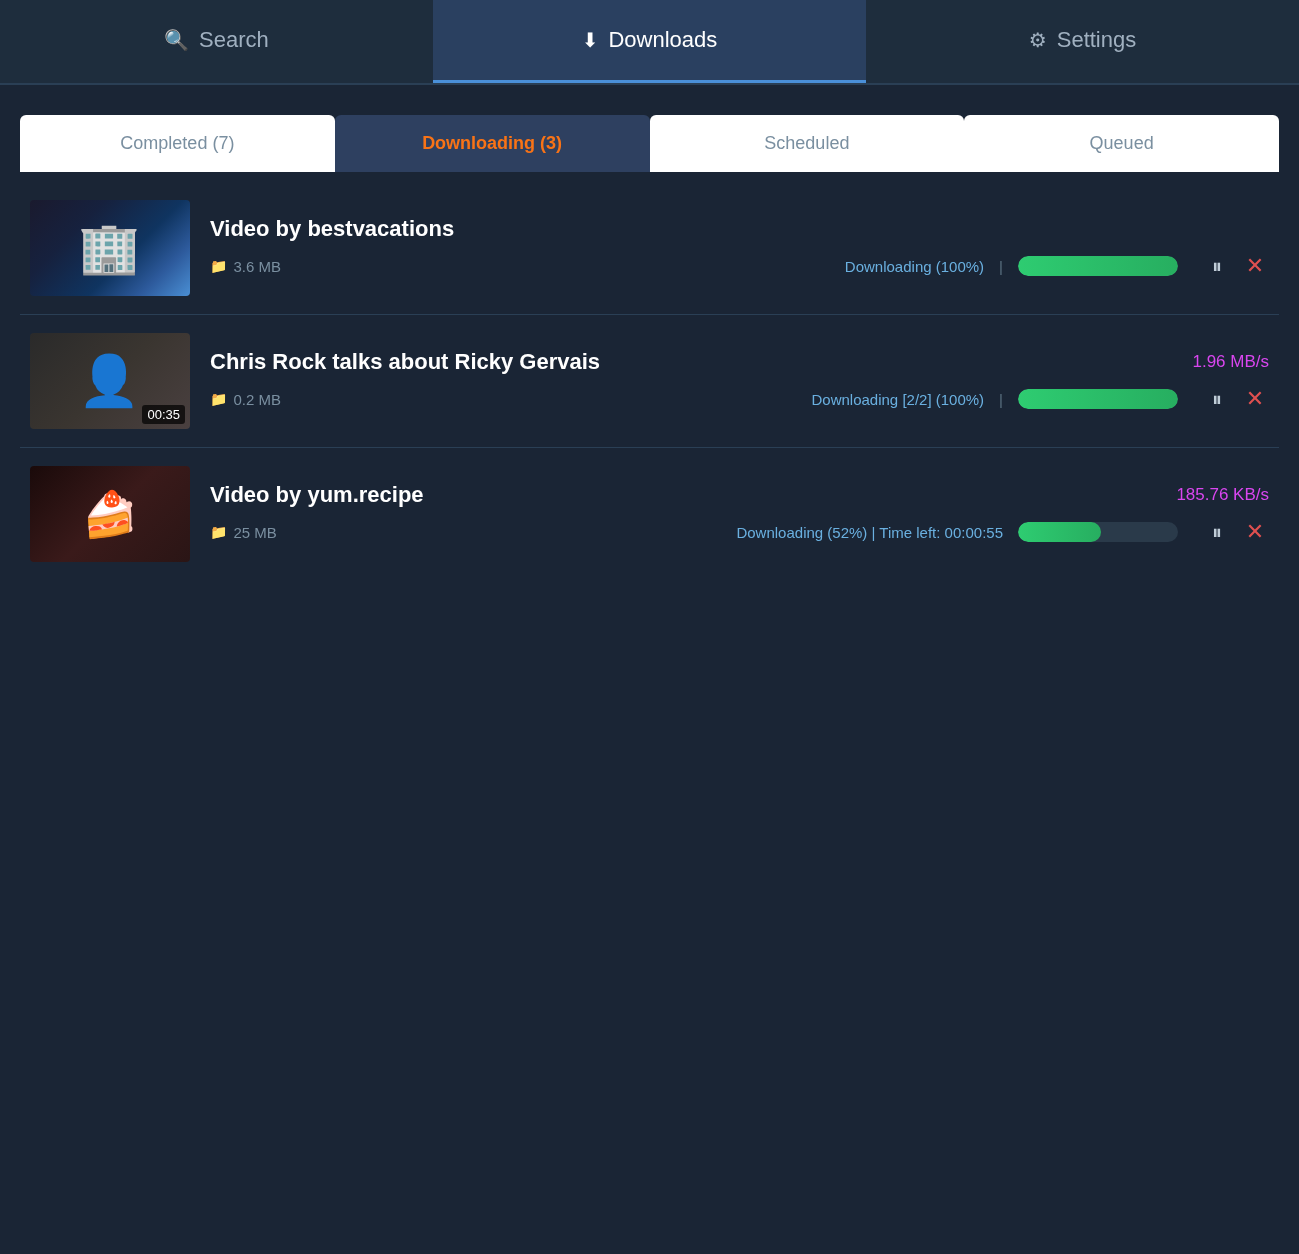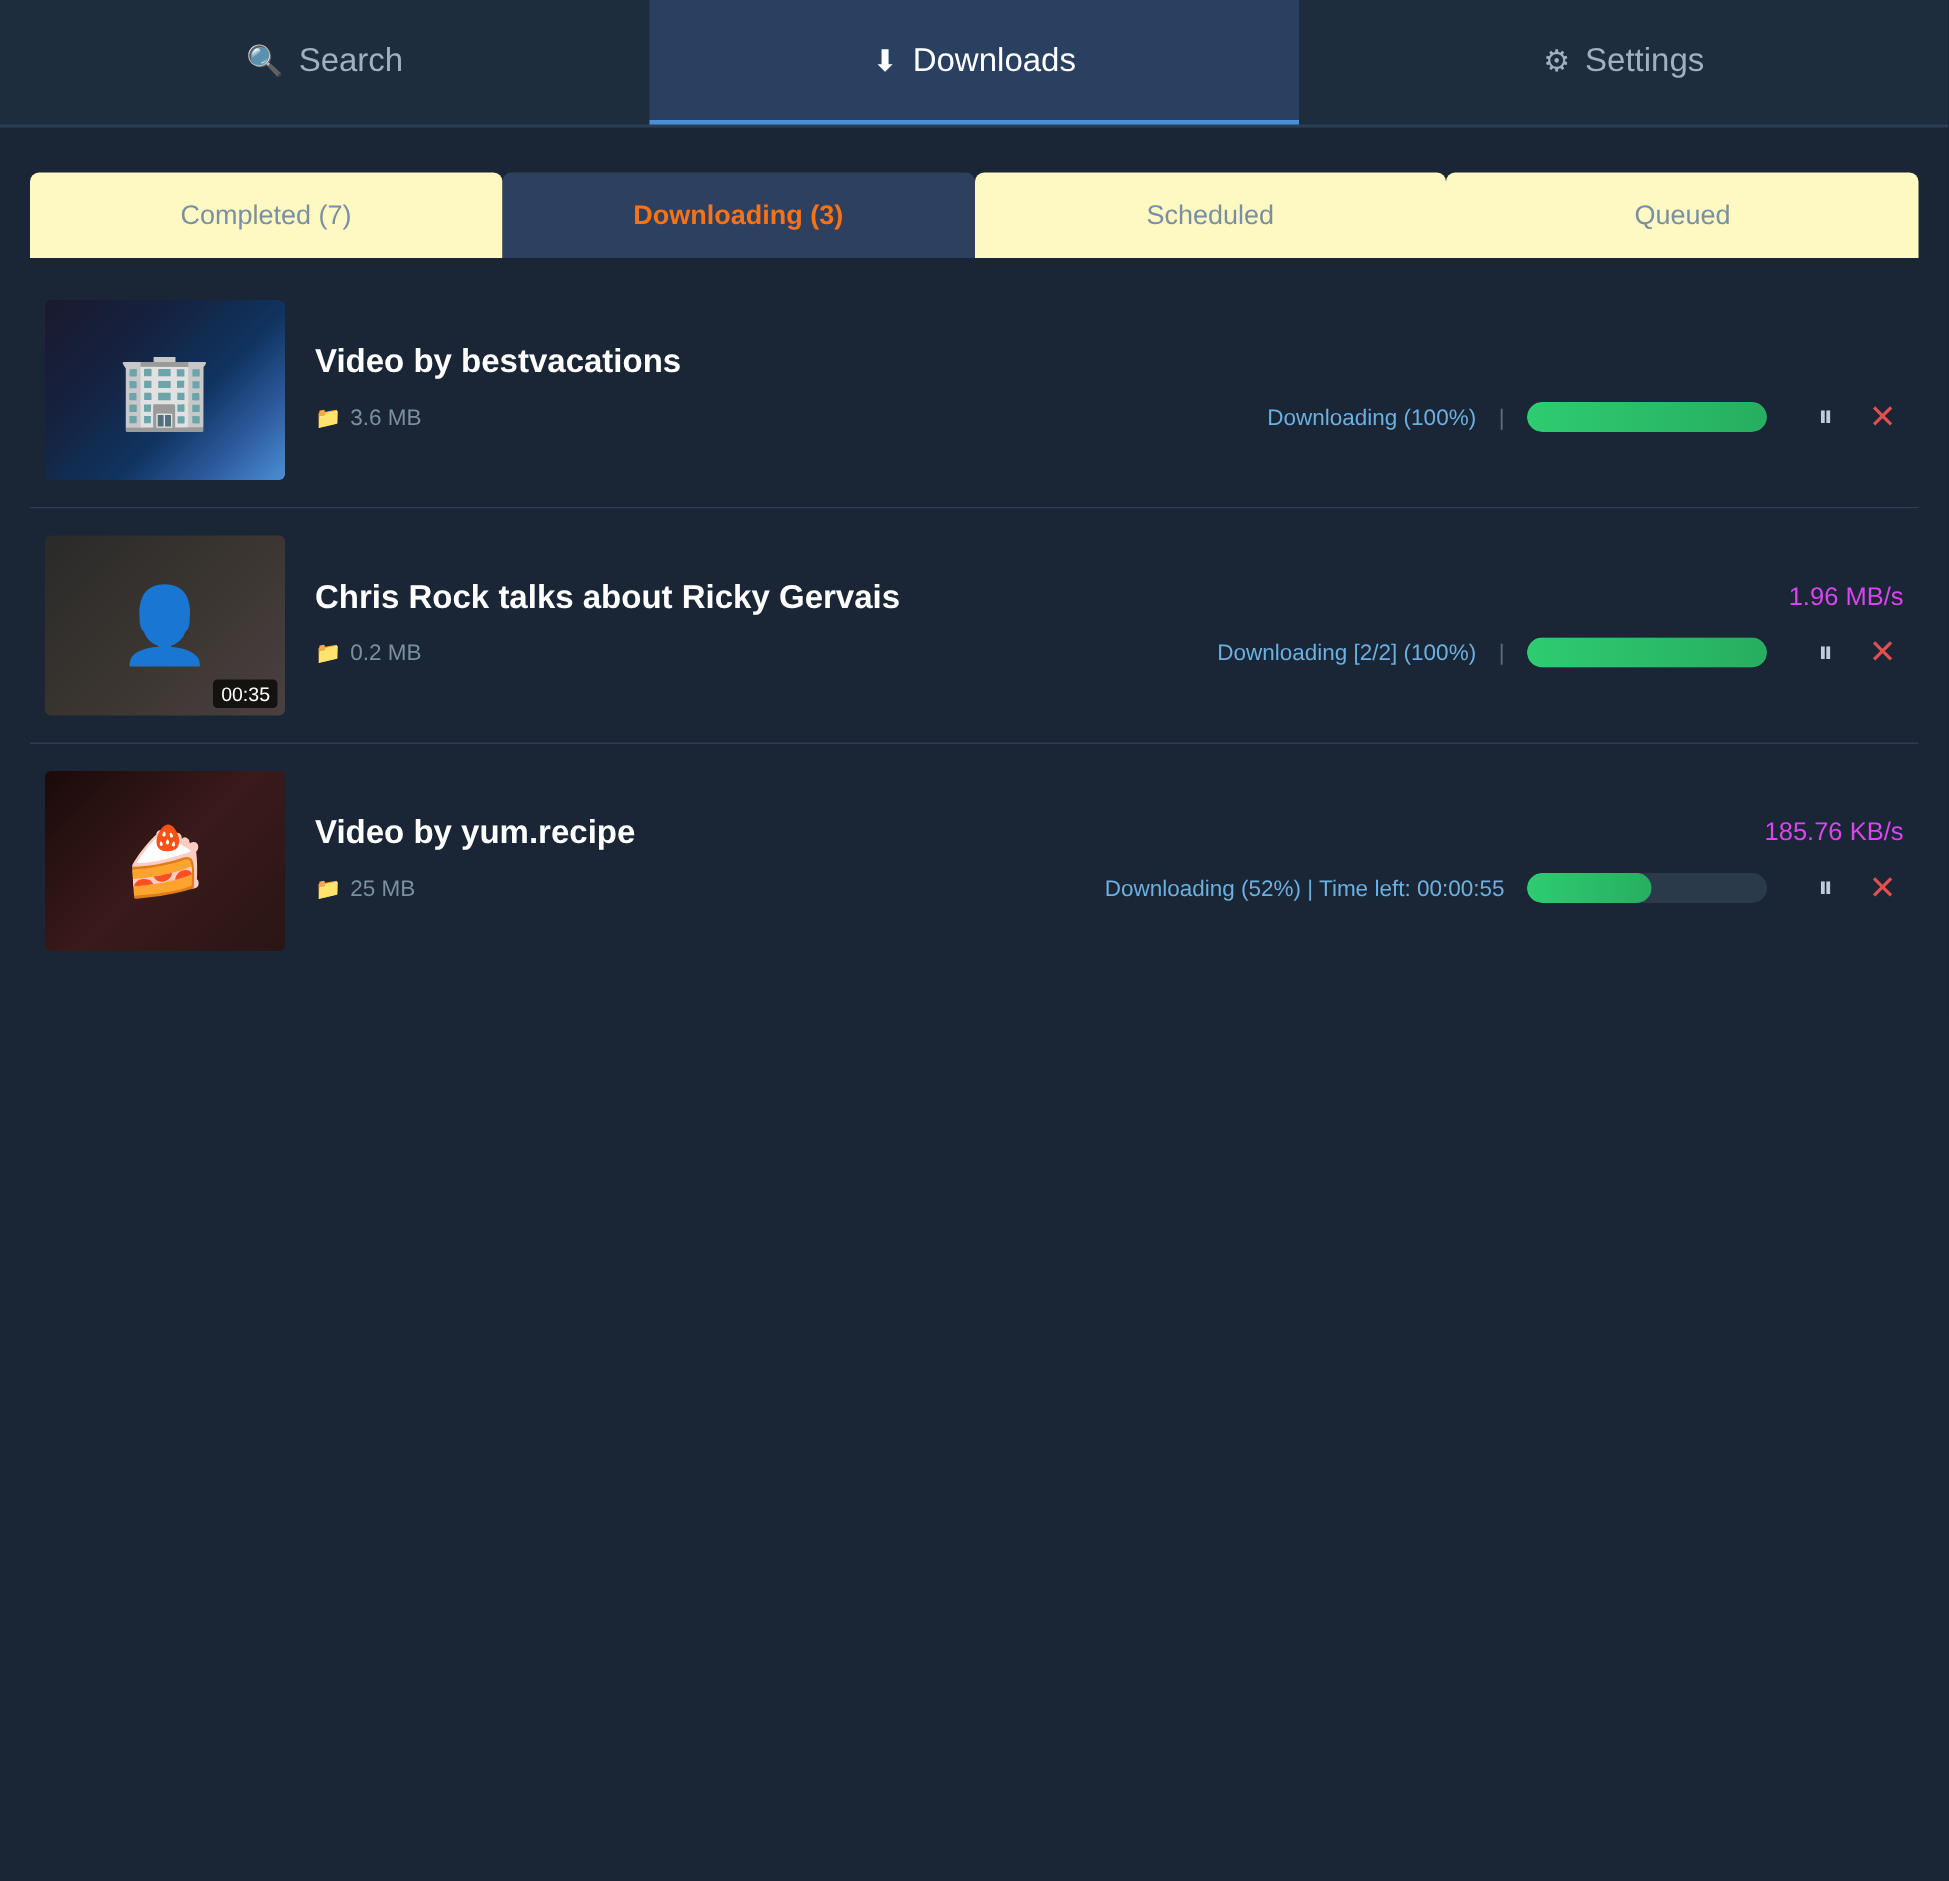--- a/index.html
+++ b/index.html
@@ -54,21 +54,21 @@
       gap: 0;
       margin-top: 10px;
     }
 
     .tab {
       flex: 1;
       padding: 18px 10px;
       text-align: center;
       font-size: 18px;
       color: #7a8fa0;
-      background-color: #fef9c3;
+      background-color: #ffffff;
       border-radius: 6px 6px 0 0;
       cursor: pointer;
     }
 
     .tab.active {
       background-color: #2e4060;
       color: #f97316;
       font-weight: 600;
     }
 
@@ -86,21 +86,21 @@
       background-color: #1a2535;
     }
 
     .download-item:last-child {
       border-bottom: none;
       align-items: center;
     }
 
     .thumbnail {
       width: 160px;
-      height: 120px;
+      height: 96px;
       background-color: #0d1520;
       border-radius: 4px;
       flex-shrink: 0;
       position: relative;
       overflow: hidden;
     }
 
     .thumbnail-building {
       background: linear-gradient(135deg, #1a1a2e 0%, #16213e 30%, #0f3460 60%, #2d5a9c 80%, #4a8fd4 100%);
       display: flex;

